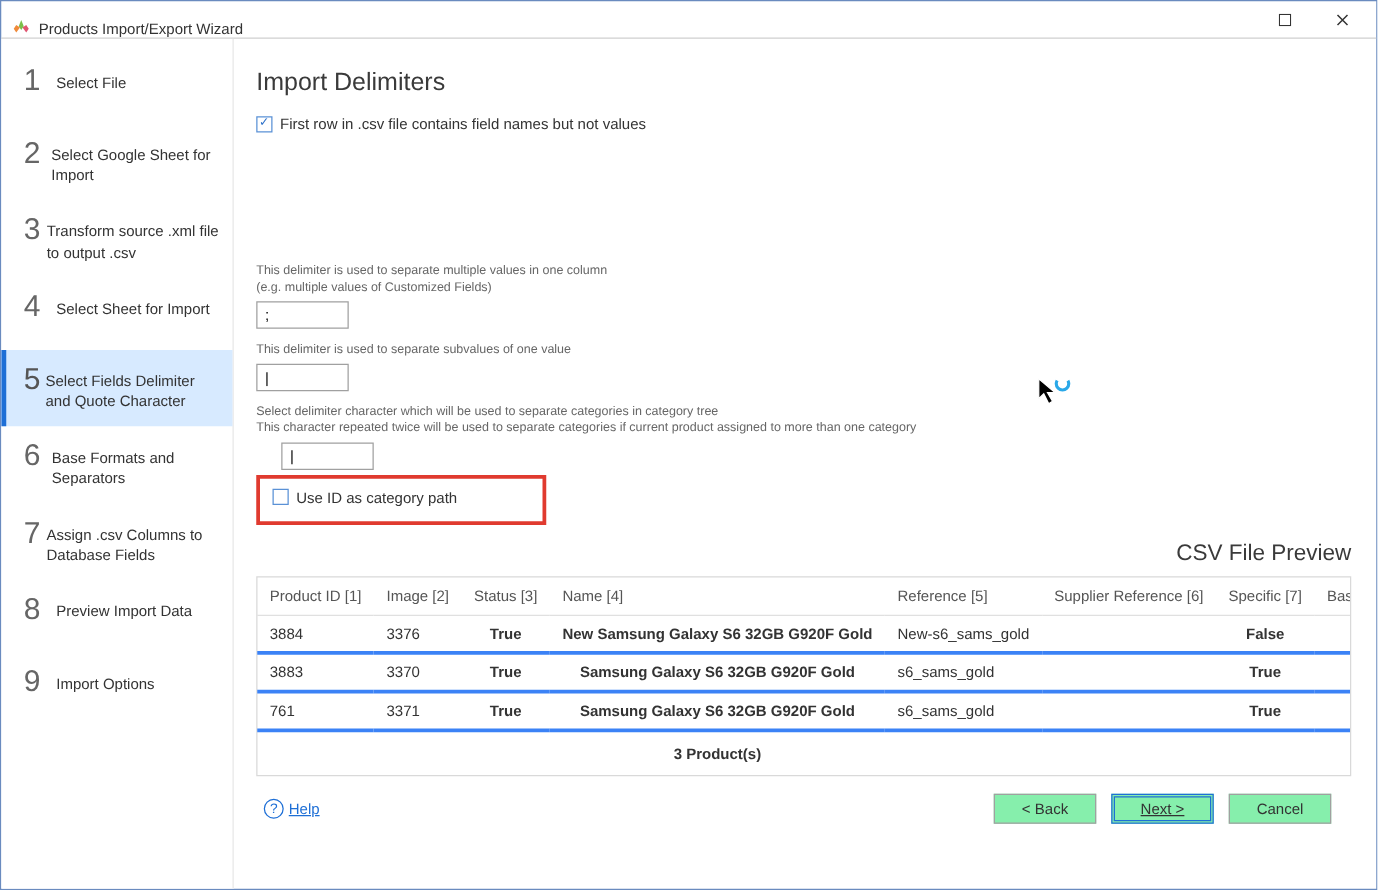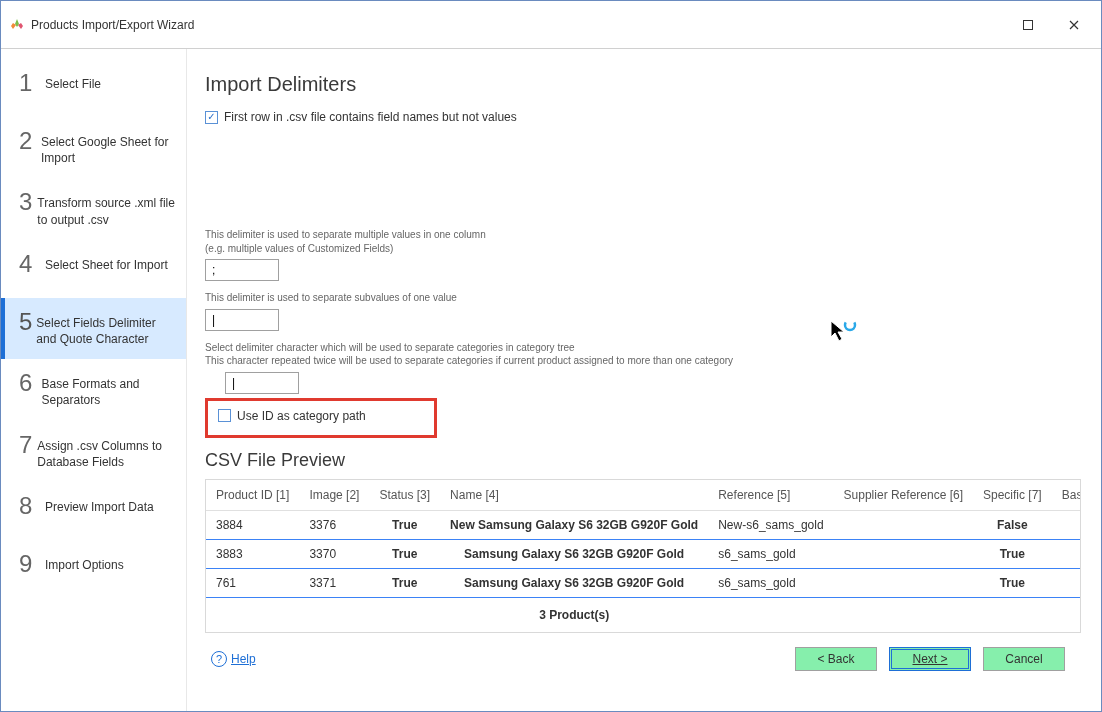--- a/index.html
+++ b/index.html
@@ -13,24 +13,24 @@
   overflow: hidden;
 }
 .window {
   width: 1102px;
   height: 712px;
   border: 1px solid #6a8bbf;
   display: flex;
   flex-direction: column;
 }
 .titlebar {
-  height: 48px;
+  height: 30px;
   border-bottom: 1px solid #d0d0d0;
   display: flex;
-  align-items: center;
+  align-items: flex-end;
   padding: 0 4px 0 8px;
 }
 .titlebar .app-icon {
   width: 16px; height: 16px;
   margin-right: 6px;
 }
 .titlebar .title {
   flex: 1;
   font-size: 12px;
   color: #333;
@@ -92,20 +92,21 @@
   font-size: 20px;
   font-weight: 400;
   color: #3a3a3a;
   margin-bottom: 14px;
 }
 h2.preview-title {
   font-size: 18px;
   font-weight: 400;
   color: #3a3a3a;
   margin: 12px 0 8px 0;
+  text-align: right;
 }
 .cb-row {
   display: flex;
   align-items: center;
   gap: 6px;
   margin-bottom: 4px;
 }
 .cb {
   width: 13px; height: 13px;
   border: 1px solid #5a91d6;
@@ -154,21 +155,21 @@
 table.preview th {
   text-align: left;
   font-weight: 400;
   color: #555;
   padding: 8px 10px 8px 10px;
   border-bottom: 1px solid #e0e0e0;
   white-space: nowrap;
 }
 table.preview td {
   padding: 7px 10px;
-  border-bottom: 1px solid #3b82f6;
+  border-bottom: 3px solid #3b82f6;
   white-space: nowrap;
 }
 table.preview td.bold { font-weight: 600; text-align: center; }
 table.preview tr.footer td {
   border-bottom: none;
   padding-top: 10px;
   padding-bottom: 10px;
 }
 .footer-bar {
   display: flex;

